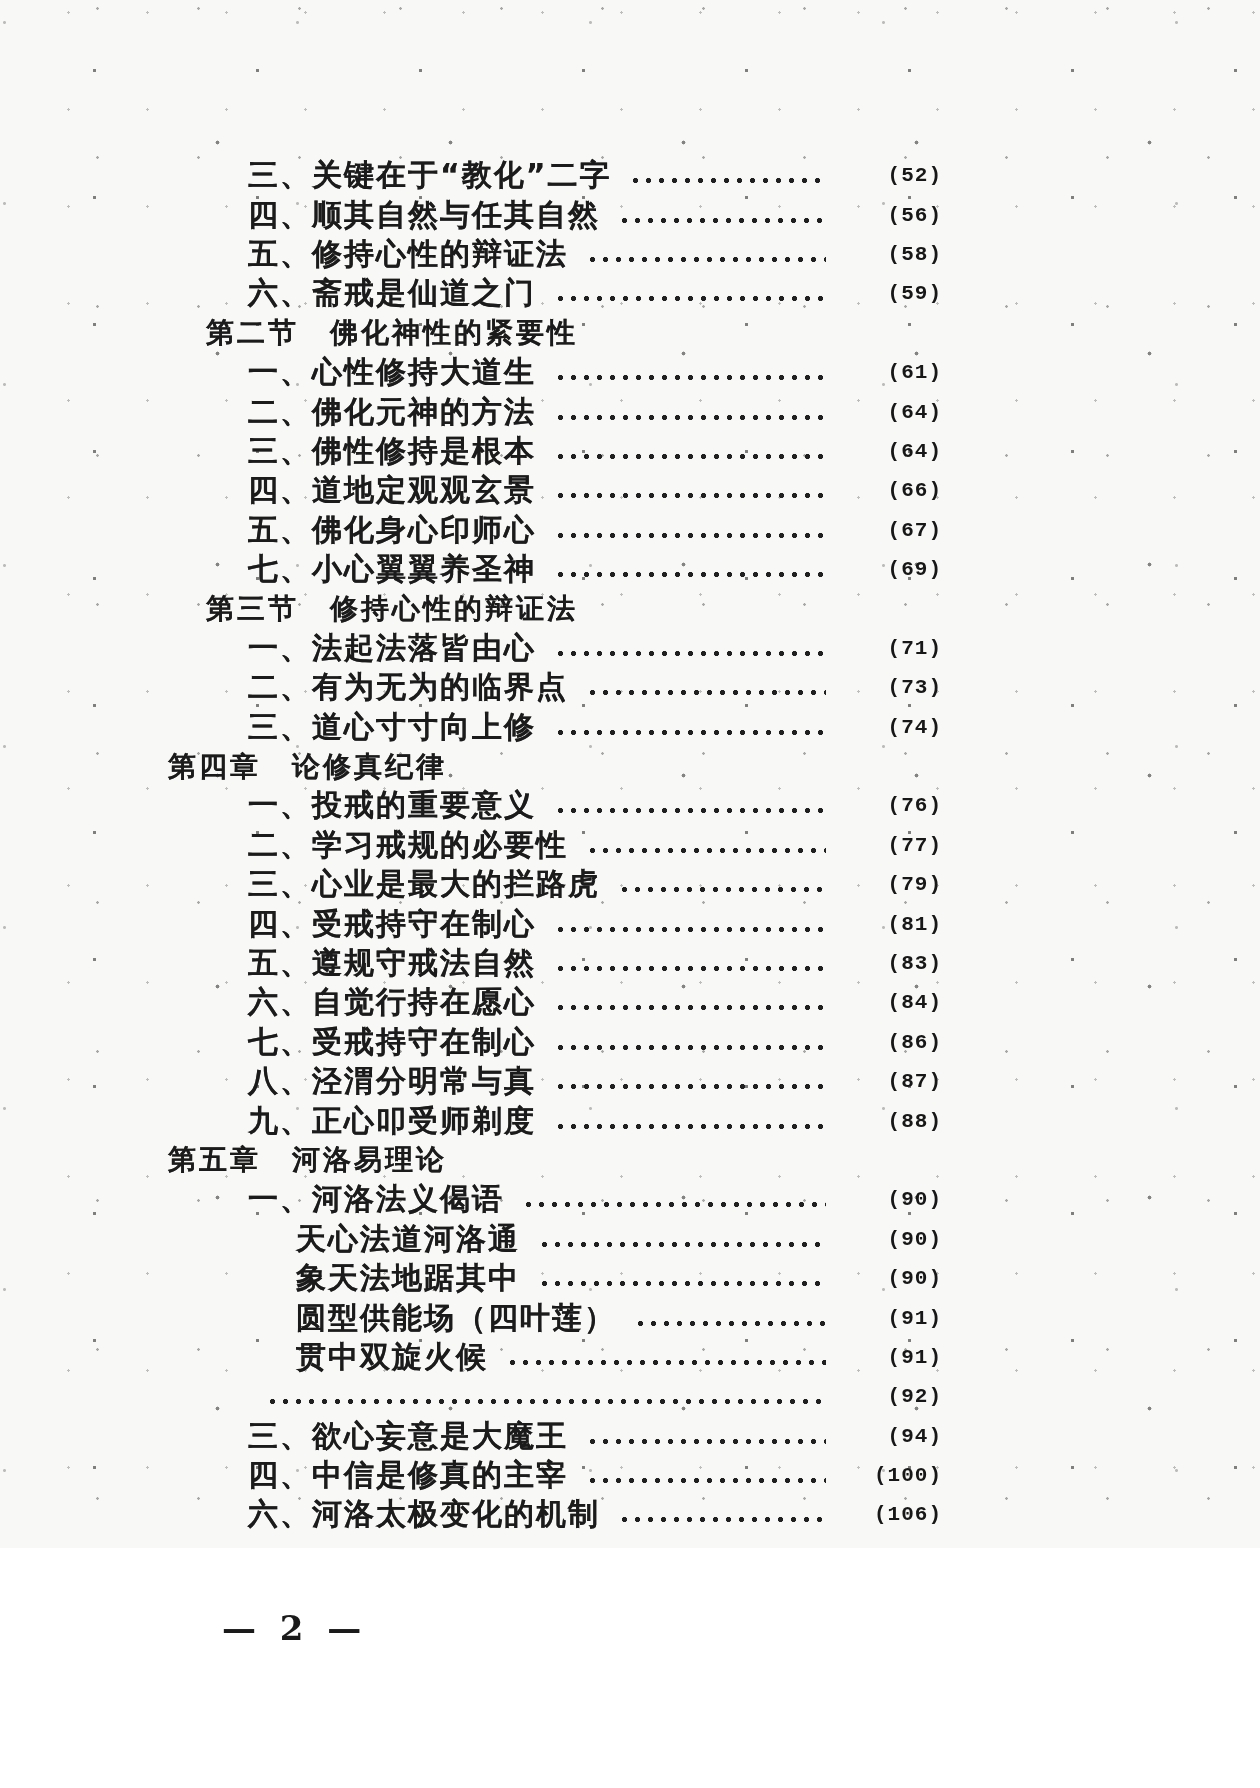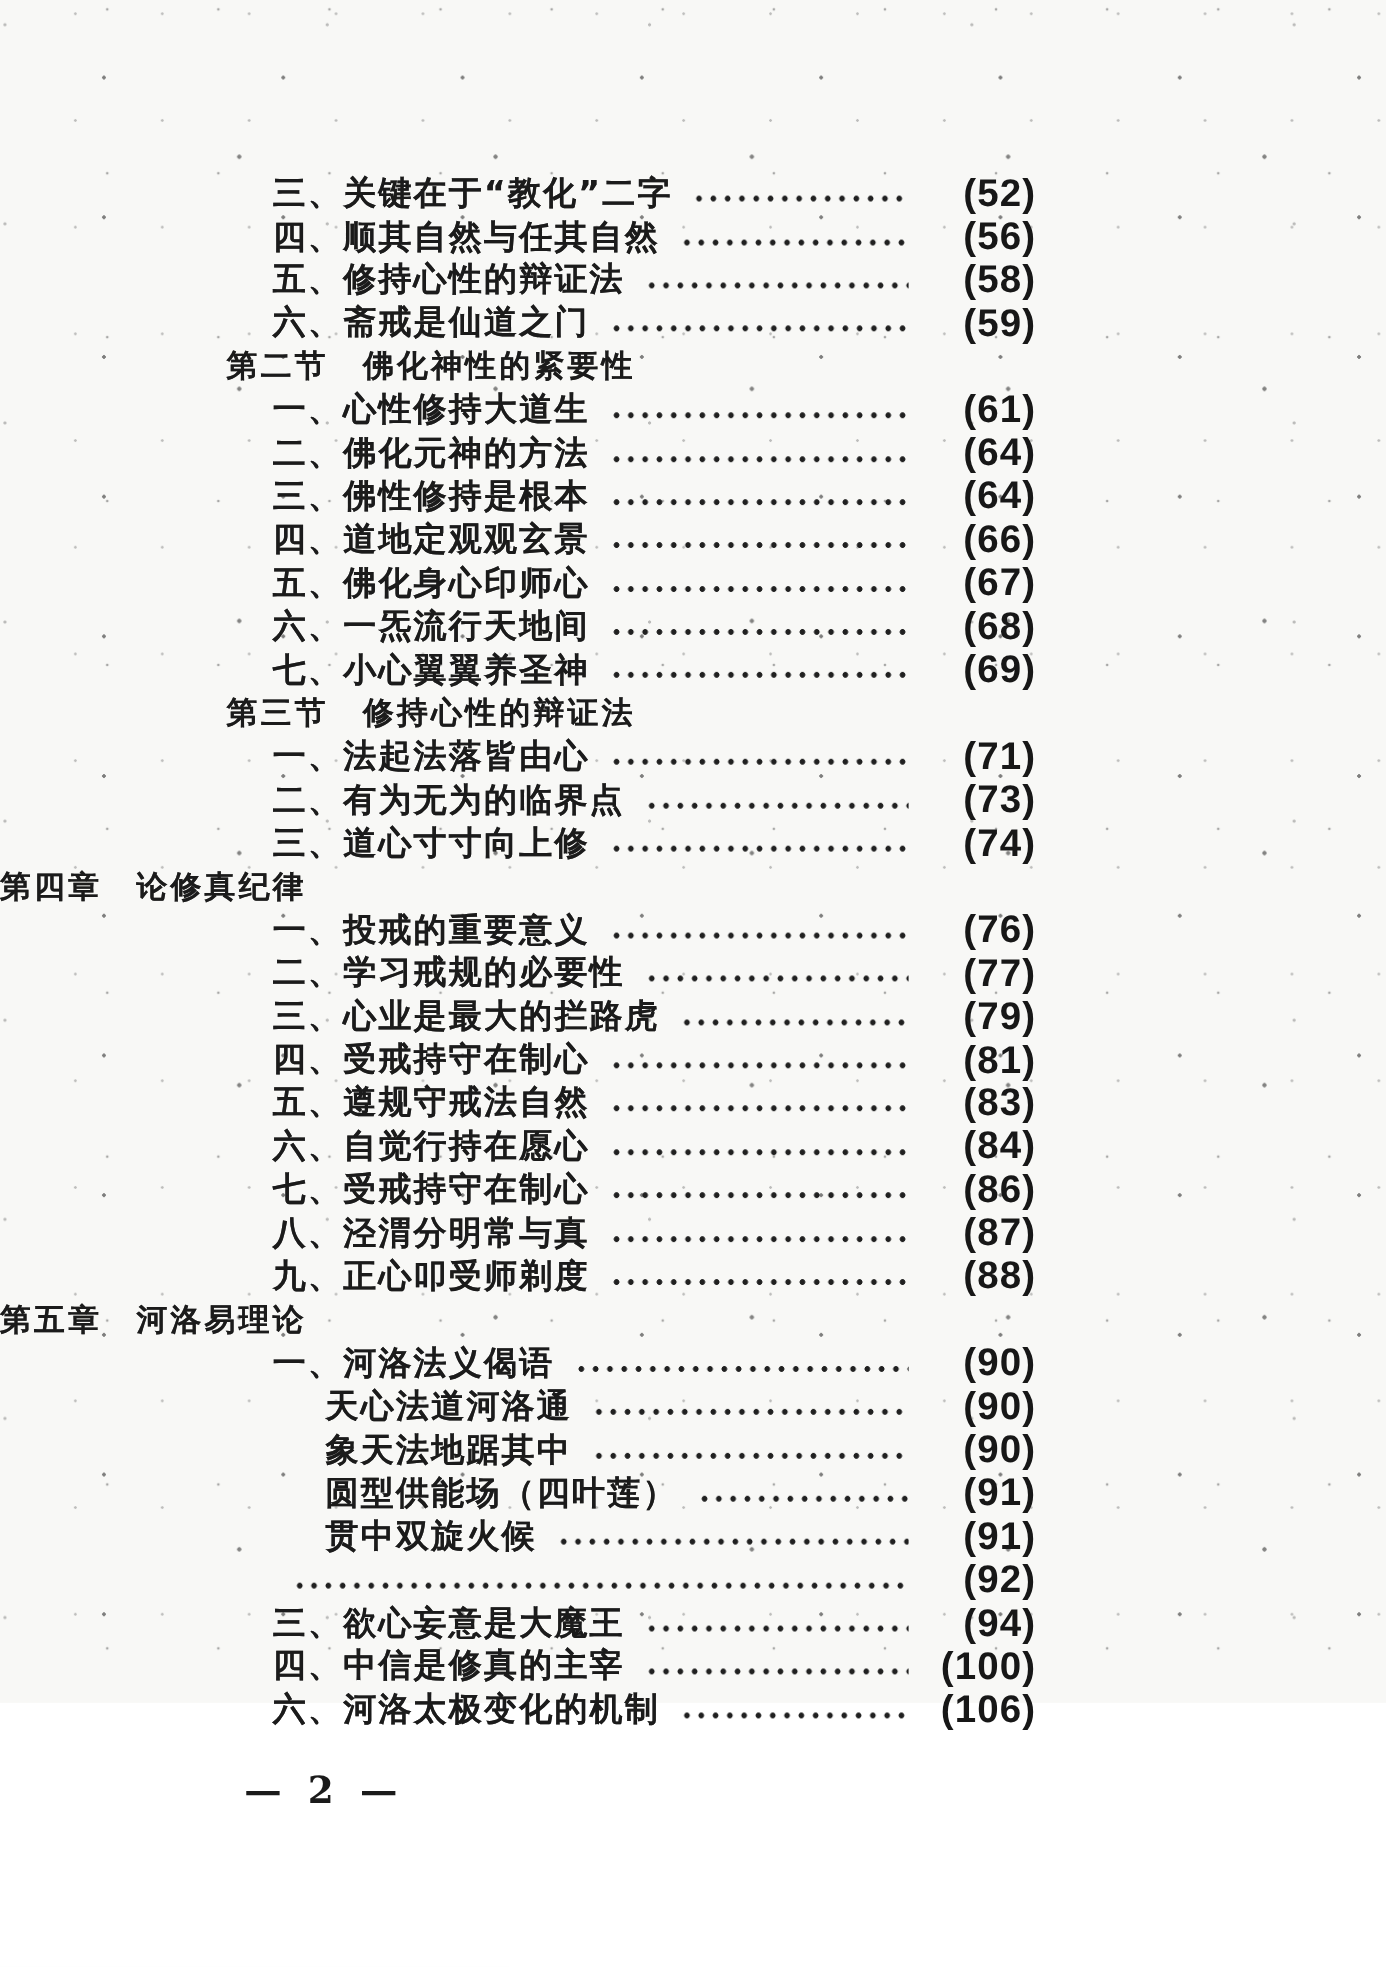--- a/index.html
+++ b/index.html
@@ -44,42 +44,42 @@
   .row .label {
     font-size: 30px;
     font-weight: 600;
     letter-spacing: 2px;
     color: #1b1b1b;
     text-shadow: 0 0 0.6px rgba(20,20,20,0.7);
   }
   .row.item   { padding-left: 248px; }
   .row.subitem{ padding-left: 296px; }
   .row.section{ padding-left: 206px; }
-  .row.chapter{ }
+  .row.chapter{ padding-left: 168px; }
   .row.section .label,
   .row.chapter .label {
     font-size: 28px;
     font-weight: 700;
     letter-spacing: 3px;
   }
   .leader {
     flex: 1 1 auto;
     height: 9px;
     margin: 10px 12px 0 18px;
     background-image: radial-gradient(circle, #202020 2.3px, transparent 2.9px);
     background-size: 13px 9px;
     background-position: 0 50%;
     background-repeat: repeat-x;
   }
   .pagenum {
     flex: 0 0 auto;
     min-width: 104px;
     text-align: right;
-    font-family: Liberation Sans, sans-serif;
-    font-size: 35px;
+    font-family: Liberation Mono, monospace;
+    font-size: 21px;
     font-weight: 600;
     color: #171717;
     letter-spacing: 1px;
   }
   .footer {
     position: absolute;
     top: 1608px;
     left: 222px;
     font-family: "DejaVu Serif", serif;
     font-size: 34px;
@@ -135,25 +135,20 @@
         <span class="label">四、道地定观观玄景</span>
         <span class="leader"></span>
         <span class="pagenum">(66)</span>
       </div>
       <div class="row item">
         <span class="label">五、佛化身心印师心</span>
         <span class="leader"></span>
         <span class="pagenum">(67)</span>
       </div>
       <div class="row item">
-        <span class="label">六、一炁流行天地间</span>
-        <span class="leader"></span>
-        <span class="pagenum">(68)</span>
-      </div>
-      <div class="row item">
         <span class="label">七、小心翼翼养圣神</span>
         <span class="leader"></span>
         <span class="pagenum">(69)</span>
       </div>
       <div class="row section">
         <span class="label">第三节　修持心性的辩证法</span>
       </div>
       <div class="row item">
         <span class="label">一、法起法落皆由心</span>
         <span class="leader"></span>

